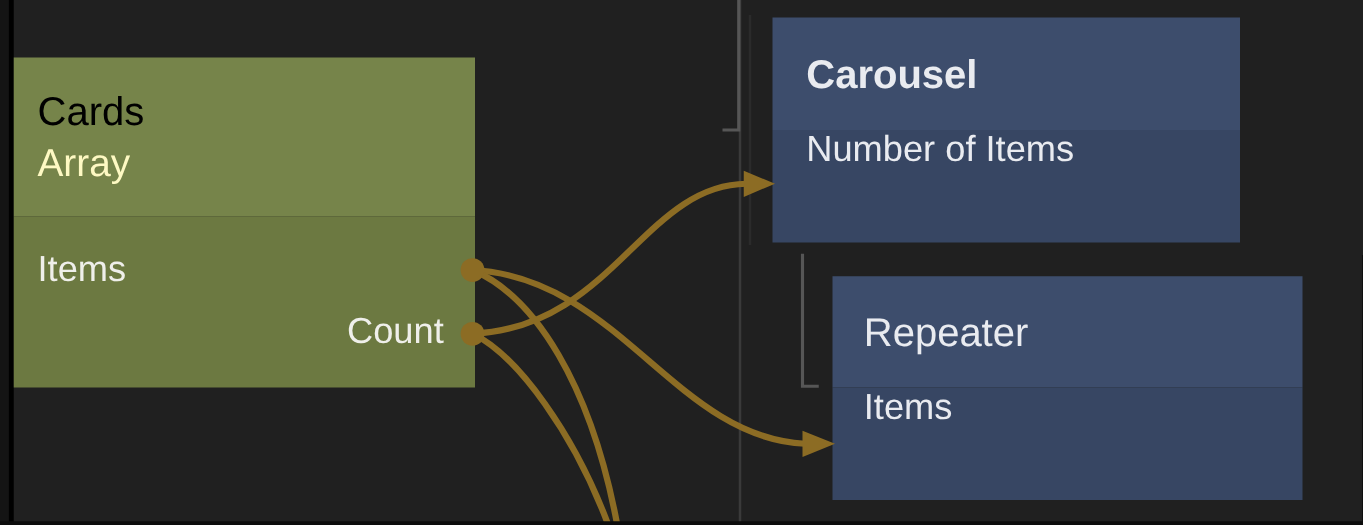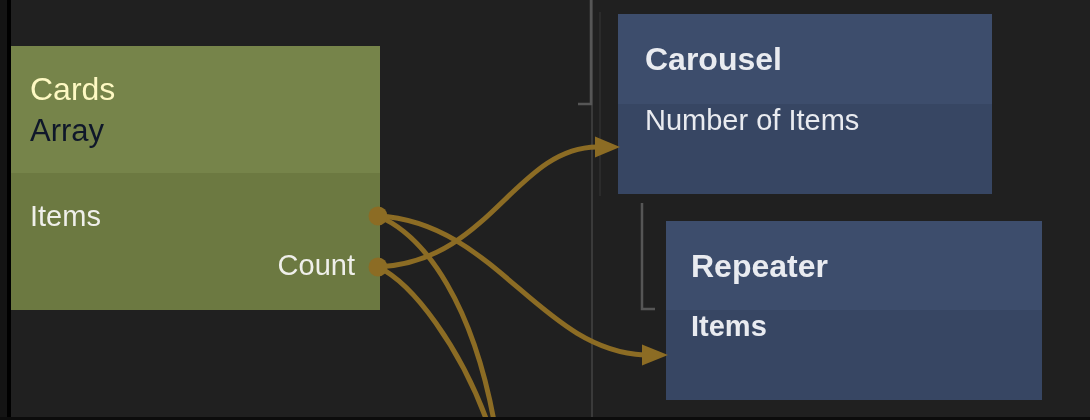--- a/index.html
+++ b/index.html
@@ -35,27 +35,27 @@
     flex-direction: column;
     justify-content: center;
   }
   .node-body {
     position: relative;
     box-sizing: border-box;
   }
   .node-title {
     font-size: 32px;
     line-height: 42px;
-    color: #fef9c3;
+    color: #000000;
     white-space: nowrap;
   }
   .node-subtitle {
     font-size: 31px;
     line-height: 42px;
-    color: #0f172a;
+    color: #fef9c3;
     white-space: nowrap;
   }
   .blue .node-title { color: #e9ebf0; }
   .row-label {
     position: absolute;
     font-size: 29px;
     line-height: 32px;
     color: #efefea;
     white-space: nowrap;
   }
@@ -69,21 +69,21 @@
   .node-cards { left: 11px; top: 46px; width: 369px; height: 264px; }
   .node-cards .node-header { height: 127px; padding-left: 19px; }
   .node-cards .node-body { height: 137px; }
   .label-cards-items { left: 19px; top: 27px; }
   .label-cards-count { right: 25px; top: 76px; }
   
   .node-carousel { left: 618px; top: 14px; width: 374px; height: 180px; }
   .node-carousel .node-header { height: 90px; padding-left: 27px; }
   .node-carousel .node-body { height: 90px; padding-left: 27px; }
   
-  .node-repeater { left: 666px; top: 221px; width: 376px; height: 179px; font-weight: bold; }
+  .node-repeater { left: 666px; top: 221px; width: 376px; height: 179px; }
   .node-repeater .node-header { height: 89px; padding-left: 25px; }
   .node-repeater .node-body { height: 90px; padding-left: 25px; }
   
   .overlay {
     position: absolute; left: 0; top: 0;
     pointer-events: none;
   }
   .divider-line { stroke: #3a3a3a; stroke-width: 2; }
   .guide-line { stroke: #2b2b2b; stroke-width: 2; }
   .tree-line { stroke: #565656; stroke-width: 2.5; fill: none; }

